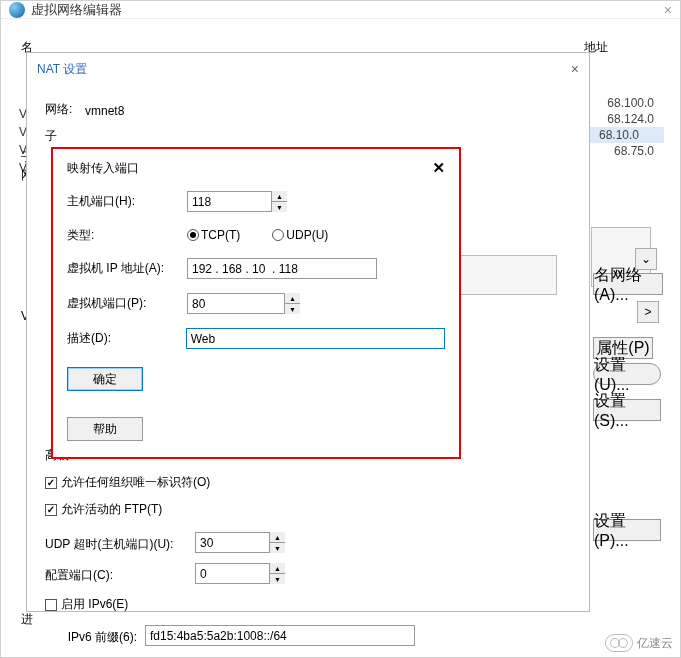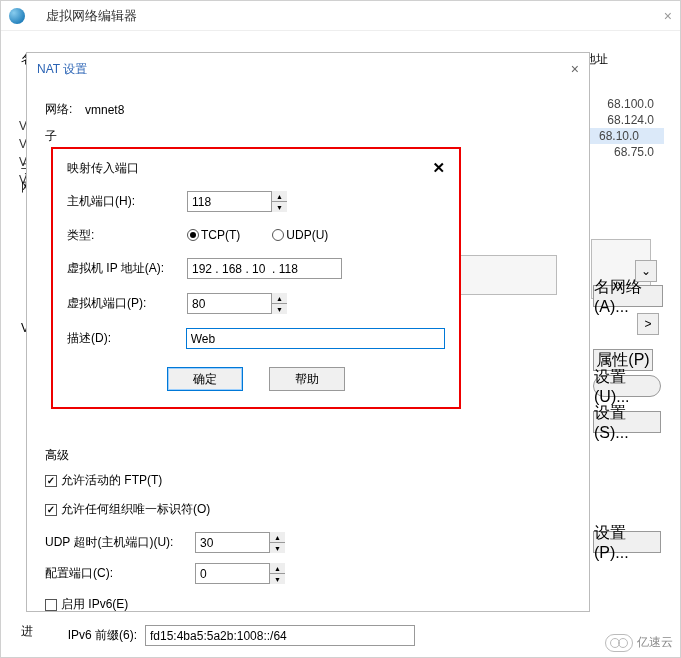--- a/index.html
+++ b/index.html
@@ -1,59 +1,59 @@
 <!DOCTYPE html>
 <html><head>
 <meta charset="utf-8">
 <style>
   * { box-sizing: border-box; font-family: "Microsoft YaHei", Tahoma, sans-serif; font-size: 12px; }
   body { margin: 0; background: #fff; width: 681px; height: 658px; position: relative; color: #000; }
   .main-window { position: absolute; top: 0; left: 0; right: 0; bottom: 0; border: 1px solid #d0d0d0; background: #fff; }
-  .titlebar { height: 30px; display: flex; align-items: center; padding: 0 8px; background: #fff; border-bottom: 1px solid #eee; gap: 15px; }
+  .titlebar { height: 18px; display: flex; align-items: center; padding: 0 8px; background: #fff; border-bottom: 1px solid #eee; }
   .title-icon { width: 16px; height: 16px; border-radius: 50%; background: radial-gradient(circle at 30% 30%, #8ce, #06a); margin-right: 6px; }
   .title-text { flex: 1; font-size: 13px; color: #333; }
   .title-close { color: #999; cursor: pointer; font-size: 14px; }
   .main-body { position: relative; padding: 10px 20px; height: calc(100% - 30px); }
   .bg-row { color: #444; padding: 1px 0; text-align: right; padding-right: 10px; }
   .bg-block { position: absolute; top: 20px; right: 16px; width: 80px; font-size: 12px; }
-  .bg-header { font-weight: normal; margin-bottom: 28px; }
+  .bg-header { font-weight: normal; margin-bottom: 39px; }
   .bg-seg { position:absolute; top:20px; left:20px; font-size:12px; }
   .bg-seg div { margin-bottom: 14px; }
   .vletters { position:absolute; left:18px; top:86px; font-size:12px; color:#333; line-height:18px; }
   .nat-dialog { position: absolute; left: 26px; top: 52px; width: 564px; background: #fff; border: 1px solid #bbb; height: 560px; }
   .nat-title { height: 32px; display:flex; align-items:center; padding:0 10px; font-size:14px; color:#2a63b4; }
   .nat-title .sp { flex:1; }
   .nat-close { color:#666; cursor:pointer; font-size:14px; }
   .nat-body { padding: 6px 18px 10px 18px; position:relative; }
-  .field-row { display:flex; align-items:center; margin:10px 0; }
+  .field-row { display:flex; align-items:flex-end; margin:10px 0; }
   .lbl-s { width: 80px; text-align:right; padding-right:8px; }
   .txt-in { border:1px solid #999; height:21px; padding:1px 4px; background:#fff; }
   .num-wrap { position:relative; display:inline-block; }
   .spin { position:absolute; right:0; top:0; bottom:0; width:16px; display:flex; flex-direction:column; border-left:1px solid #999; }
   .spin span { flex:1; font-size:7px; display:flex; align-items:center; justify-content:center; background:#eee; border-bottom:1px solid #999; cursor:pointer; }
   .spin span:last-child{border-bottom:none;}
   .radio-grp { display:flex; align-items:flex-end; gap:32px; }
   .radio-i { width:12px; height:12px; border:1px solid #555; border-radius:50%; display:inline-flex; align-items:center; justify-content:center; margin-right:2px; }
   .radio-dot { width:6px; height:6px; background:#000; border-radius:50%; }
-  .btnrow { display:flex; gap:26px; justify-content:center; margin-top:18px; }
+  .btnrow { display:flex; gap:26px; justify-content:center; margin-top:18px;flex-direction:column; }
   .btn { width:76px; height:24px; border:1px solid #999; background:#f0f0f0; display:flex; align-items:center; justify-content:center; cursor:pointer; }
   .btn.primary { border:1px solid #0078d7; box-shadow: inset 0 0 0 1px #9ccffd; }
   .redbox { border: 2px solid #e00; }
   .inner-dialog { position:absolute; left:24px; top:62px; width:410px;  background:#fff; z-index:10; padding:10px 14px 16px 14px; }
   .inner-title { font-size:14px; display:flex; align-items:center; }
   .inner-title .sp{flex:1;}
   .inner-close { font-size:15px; cursor:pointer; font-weight:bold; }
   .inner-row { display:flex; align-items:center; margin:14px 0; }
   .inner-lbl { width:120px; }
   .side-btn { position:absolute; border:1px solid #999; background:#f0f0f0; height:22px; display:flex; align-items:center; justify-content:center; font-size:16px; cursor:pointer; }
   .adv-legend { margin-top:10px; font-size:12px; }
   .cb { width:12px; height:12px; border:1px solid #555; display:inline-flex; align-items:center; justify-content:center; margin-right:4px; font-size:10px; font-weight:bold; background:#fff; }
   .cb.ck::before{ content:"✓"; }
   .zi-row { display:flex; align-items:center; padding:2px 0; }
-  .wm { position:absolute; right:8px; bottom:6px; display:flex; gap:4px; color:#888; }
+  .wm { position:absolute; right:8px; bottom:6px; display:flex; align-items:center; gap:4px; color:#888; }
   .wm-icon { width:28px; height:18px; border:1.5px solid #bbb; border-radius:10px; position:relative; }
   .wm-icon::before{content:"";position:absolute;width:8px;height:8px;border:1.5px solid #bbb;border-radius:50%;left:4px;top:3px;}
   .wm-icon::after{content:"";position:absolute;width:8px;height:8px;border:1.5px solid #bbb;border-radius:50%;right:4px;top:3px;}
   .hl-row{background:#dbe9f9;text-align:center;}
   .graybox{position:absolute; border:1px solid #bbb; background:#f6f6f6;}
   .arrow-btn{position:absolute; width:22px; height:22px; border:1px solid #aaa; background:#f0f0f0; display:flex;align-items:center;justify-content:center; cursor:pointer; font-size:12px;}
 </style>
 </head>
 <body>
 
@@ -146,27 +146,27 @@
             </label>
           <label class="zi-row">
               <span class="radio-i"></span>
               <span>UDP(U)</span>
             </label>
         </span>
       </div>
 
       <div class="inner-row">
         <span class="inner-lbl">虚拟机 IP 地址(A):</span>
-        <input class="txt-in" style="width: 155px;" value="192 . 168 . 10  . 118">
+        <input class="txt-in" style="width: 190px;" value="192 . 168 . 10  . 118">
       </div>
 
       <div class="inner-row">
         <span class="inner-lbl">虚拟机端口(P):</span>
         <span class="num-wrap">
-          <input class="txt-in" style="width: 100px; padding-right: 28px;" value="80">
+          <input class="txt-in" style="width: 113px; padding-right: 28px;" value="80">
           <span class="spin">
               <span>▲</span>
               <span>▼</span>
             </span>
         </span>
       </div>
 
       <div class="inner-row">
         <span class="inner-lbl">描述(D):</span>
         <input class="txt-in" style="width: 262px; border-color: rgb(0, 120, 215);" value="Web">
@@ -175,27 +175,27 @@
       <div class="btnrow">
         <div class="btn primary">确定</div>
         <div class="btn">帮助</div>
       </div>
     </div>
 
     <div style="height:282px;"></div>
 
     <div class="adv-legend">高级</div>
 
+    <div class="zi-row" style="margin-top:8px;">
+      <span class="cb ck"></span>
+      <span>允许任何组织唯一标识符(O)</span>
+    </div>
     <div class="zi-row" style="margin-top:6px;">
       <span class="cb ck"></span>
       <span>允许活动的 FTP(T)</span>
-    </div>
-    <div class="zi-row" style="margin-top:8px;">
-      <span class="cb ck"></span>
-      <span>允许任何组织唯一标识符(O)</span>
     </div>
 
     <div class="field-row" style="margin-top:12px;">
       <span style="width:150px;">UDP 超时(主机端口)(U):</span>
       <span class="num-wrap">
         <input class="txt-in" style="width: 90px; padding-right: 18px;" value="30">
         <span class="spin">
             <span>▲</span>
             <span>▼</span>
           </span>

